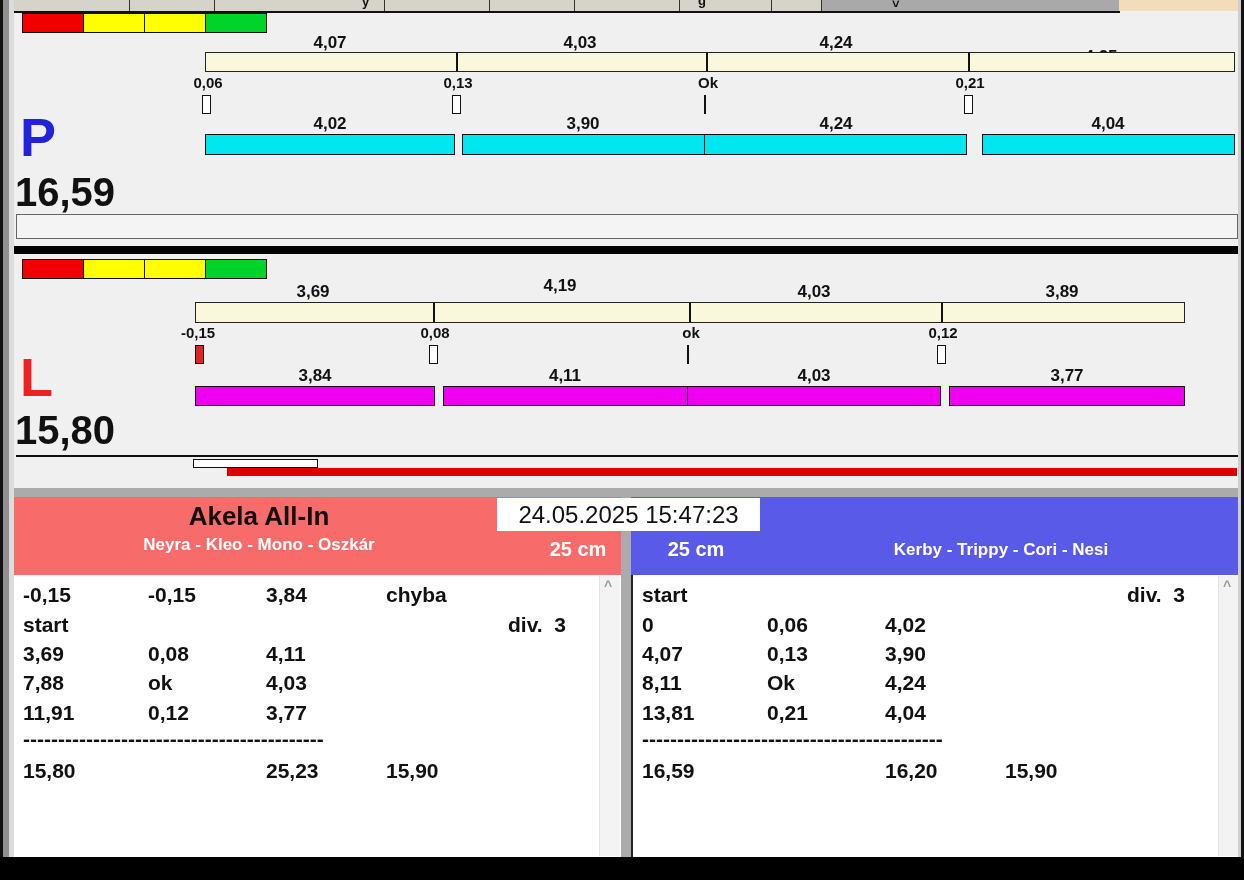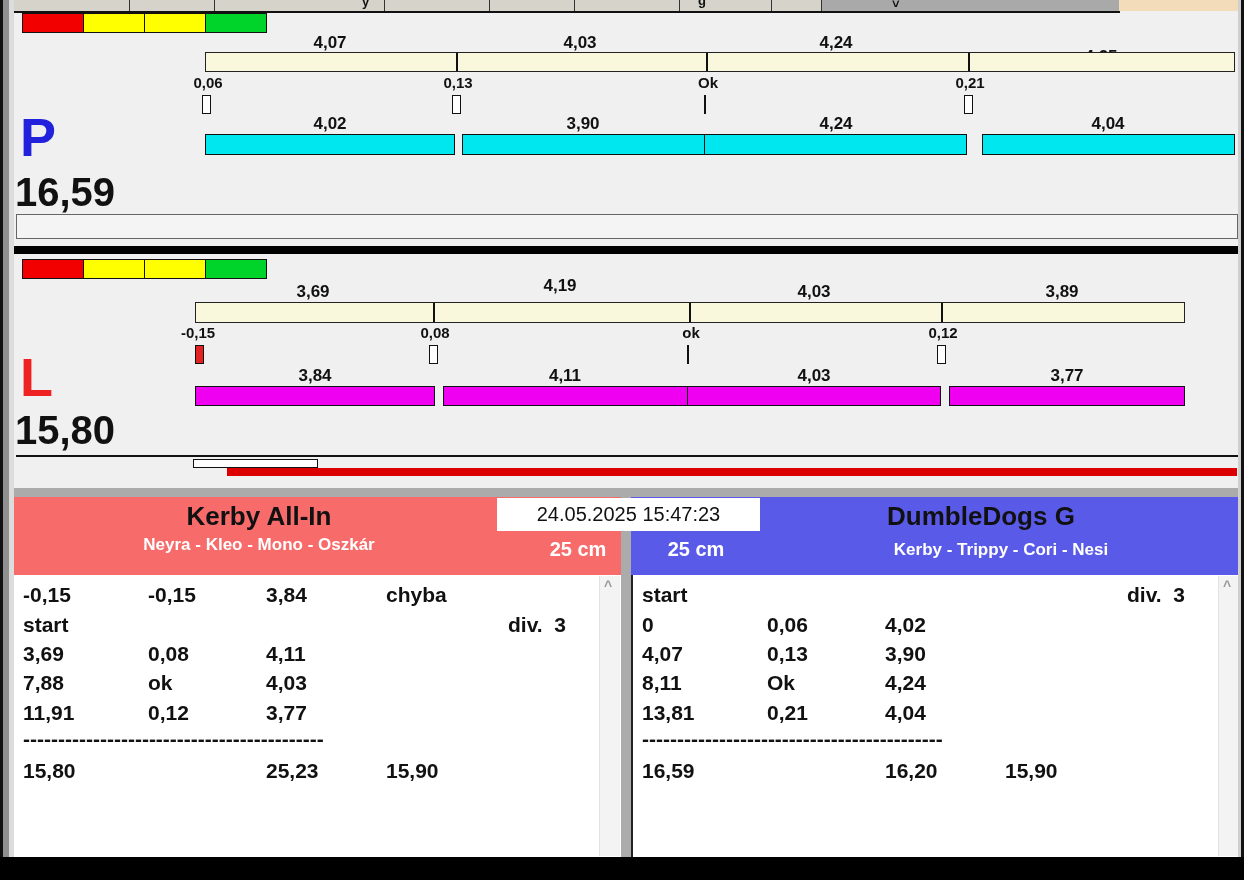--- a/index.html
+++ b/index.html
@@ -46,21 +46,21 @@
   .panel{position:absolute;top:9px;height:360px;}
   .panel-left{left:0;width:607px;}
   .panel-right{left:617px;width:609px;}
   .head{position:absolute;left:0;top:0;width:100%;height:78px;}
   .head-red{background:#f76b6b;}
   .head-blue{background:#5a5ae9;}
   .tname{position:absolute;font-weight:bold;font-size:26px;color:#111;text-align:center;}
   .tmembers{position:absolute;font-weight:bold;font-size:17px;color:#fff;text-align:center;}
   .tsize{position:absolute;font-weight:bold;font-size:20px;color:#fff;text-align:center;}
   .dtbox{position:absolute;left:483px;top:10px;width:263px;height:33px;background:#fff;z-index:5;
-         font-size:20px;color:#111;text-align:center;line-height:33px;}
+         font-size:24px;color:#111;text-align:center;line-height:33px;}
   .tbl{position:absolute;left:0;top:78px;width:100%;height:282px;background:#fff;overflow:hidden;}
   .tbl-right{border-left:2px solid #222;box-sizing:border-box;}
   .trow{position:absolute;left:0;right:0;height:29px;font-weight:bold;font-size:21px;color:#111;white-space:pre;}
   .tc{position:absolute;top:0;}
   .c1{left:9px;}.c2{left:134px;}.c3{left:252px;}.c4{left:372px;}.c5{right:55px;}
   .scrollbar{position:absolute;right:1px;top:1px;width:20px;height:280px;background:#f3f3f3;border-left:1px solid #e2e2e2;}
   .scroll-up{position:absolute;left:4px;top:2px;color:#999;font-size:14px;font-weight:bold;}
 </style>
 </head>
 <body>
@@ -171,21 +171,21 @@
     <div class="prog-white"></div>
     <div class="prog-red"></div>
   </div>
 
   <div class="abs bottom">
 
     <div class="dtbox">24.05.2025 15:47:23</div>
 
     <div class="panel panel-left">
       <div class="head head-red">
-        <div class="tname" style="left:0;top:4px;width:490px">Kerby All-In</div>
+        <div class="tname" style="left:0;top:4px;width:490px">Akela All-In</div>
         <div class="tmembers" style="left:0;top:38px;width:490px">Neyra - Kleo - Mono - Oszkár</div>
         <div class="tsize" style="left:524px;top:41px;width:80px">25 cm</div>
       </div>
       <div class="tbl">
         <div class="trow" style="top:8px">
           <span class="tc c1">-0,15</span>
           <span class="tc c2">-0,15</span>
           <span class="tc c3">3,84</span>
           <span class="tc c4">chyba</span>
           <span class="tc c5"></span>
@@ -228,21 +228,20 @@
         </div>
         <div class="scrollbar">
           <span class="scroll-up">^</span>
         </div>
       </div>
     </div>
 
     <div class="panel panel-right">
       <div class="head head-blue">
         <div class="tsize" style="left:20px;top:41px;width:90px">25 cm</div>
-        <div class="tname" style="left:90px;top:4px;width:520px">DumbleDogs G</div>
         <div class="tmembers" style="left:110px;top:43px;width:520px">Kerby - Trippy - Cori - Nesi</div>
       </div>
       <div class="tbl tbl-right">
         <div class="trow" style="top:8px">
           <span class="tc c1">start</span>
           <span class="tc c2"></span>
           <span class="tc c3"></span>
           <span class="tc c4"></span>
           <span class="tc c5">div.  3</span>
         </div>

